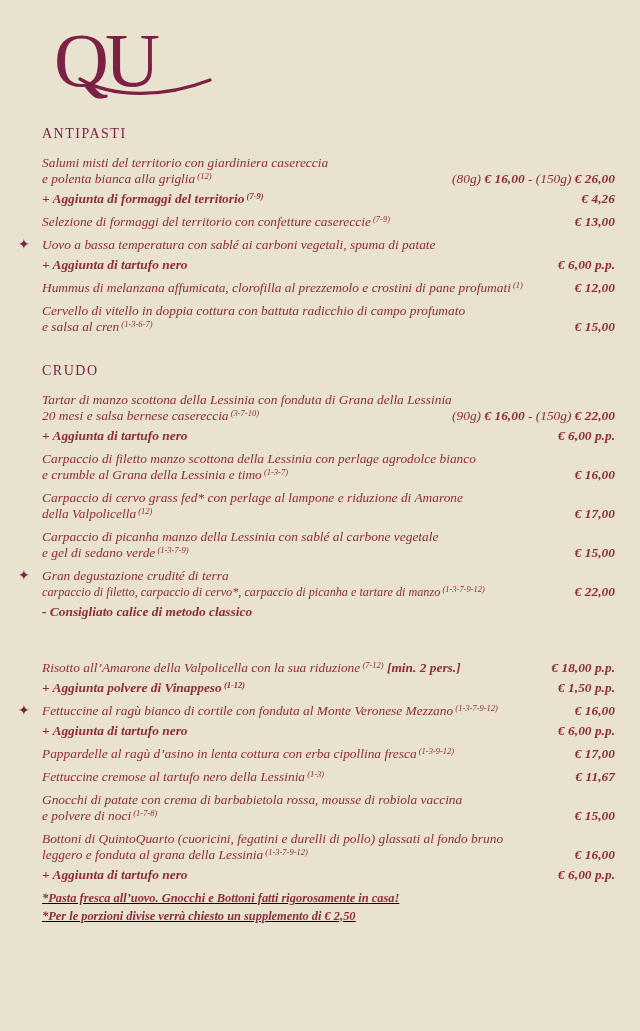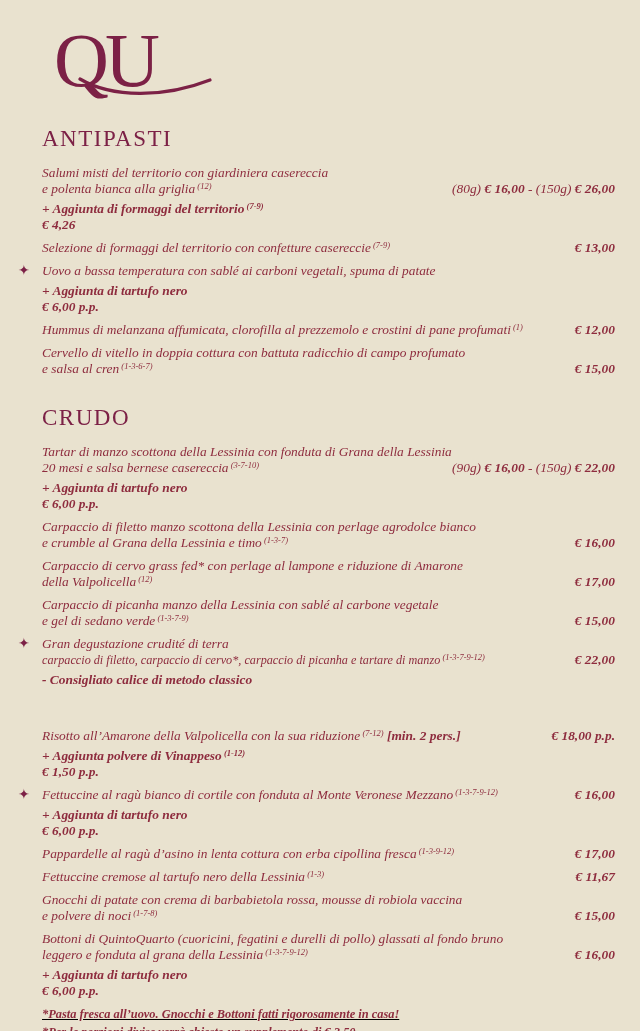--- a/index.html
+++ b/index.html
@@ -26,37 +26,37 @@
     line-height: 80px;
     letter-spacing: -4px;
     color: #7c2146;
   }
   .logo-swash { position: absolute; left: 24px; top: 54px; }
   
   .menu-section { margin-top: 28px; }
   .menu-section:nth-of-type(1) { margin-top: 22px; }
   .menu-section:nth-of-type(3) { margin-top: 40px; }
   .section-title {
-    font-size: 23px;
+    font-size: 14px;
     font-weight: 400;
     letter-spacing: 1.5px;
     color: #7c2146;
     margin: 0 0 13px 0;
   }
   .menu-item { margin-bottom: 7px; }
   .row {
     position: relative;
     display: flex;
     align-items: baseline;
     color: #8e2c3e;
     font-style: italic;
     font-size: 13.4px;
     line-height: 16px;
   }
-  .row.bold { margin-top: 4px; flex-direction: column; }
+  .row.bold { margin-top: 4px; }
   .row.bold .left { font-weight: bold; }
   .row.small .left { font-size: 12.2px; }
   .left { flex: 1 1 auto; padding-right: 12px; }
   .price { white-space: nowrap; text-align: right; }
   .pb { font-weight: bold; }
   .after { font-weight: bold; }
   sup.sup {
     font-size: 8.5px;
     line-height: 0;
     vertical-align: 4px;

